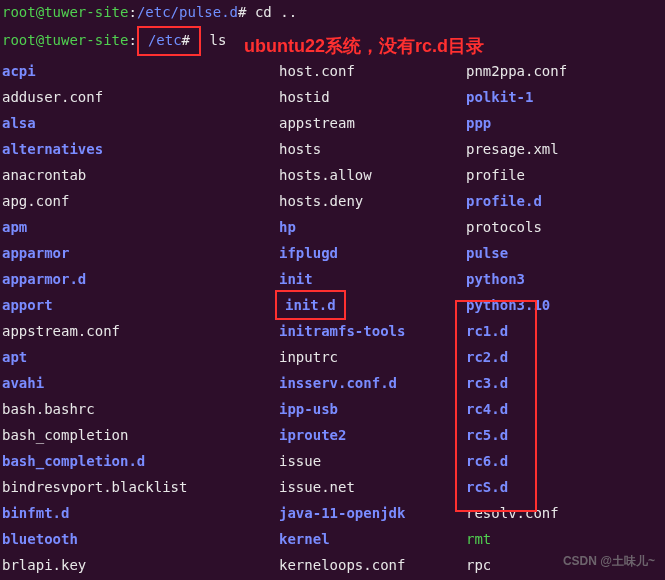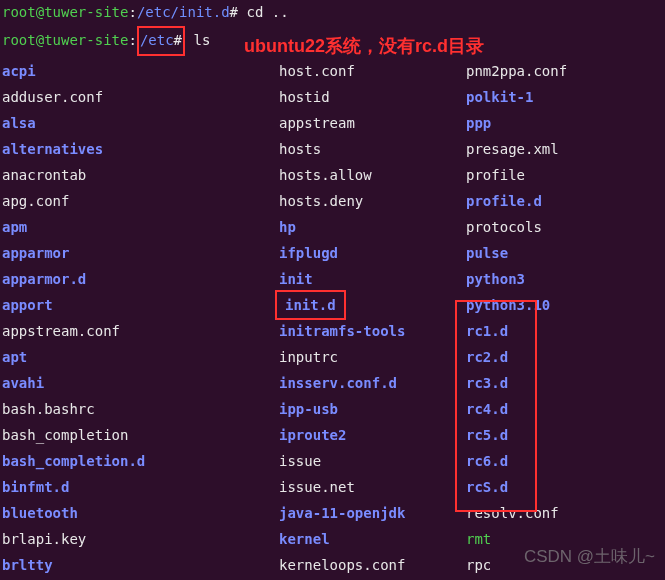--- a/index.html
+++ b/index.html
@@ -17,21 +17,21 @@
     .line { white-space: pre; }
     .user { color: #50d050; }
     .host { color: #50d050; }
     .path { color: #7090ff; }
     .cmd { color: #e8e8e8; }
     .plain { color: #e8e8e8; }
     .dir { color: #7a8cff; font-weight: bold; }
     .exec { color: #50d050; }
     .box-path {
       border: 2px solid #ff3030;
-      padding: 0 1px;
+      padding: 0 9px;
       display: inline-block;
       text-align: center;
     }
     .annotation {
       position: absolute;
       color: #ff3030;
       font-family: 'SimSun', 'Microsoft YaHei', sans-serif;
       font-size: 18px;
       font-weight: bold;
       z-index: 10;
@@ -53,28 +53,29 @@
       display: inline-block;
       padding: 0 8px;
       margin-left: -4px;
     }
     .watermark {
       position: absolute;
       bottom: 8px;
       right: 10px;
       color: #888;
       font-family: 'Microsoft YaHei', sans-serif;
-      font-size: 17px;
+      font-size: 12px;
       opacity: 0.7;
+      font-weight: bold;
     }
   </style>
 </head>
 <body>
 
-<div class="line"><span class="user">root</span><span class="user">@</span><span class="host">tuwer-site</span><span class="plain">:</span><span class="path">/etc/init.d</span><span class="plain">#</span> <span class="cmd">cd ..</span></div>
+<div class="line"><span class="user">root</span><span class="user">@</span><span class="host">tuwer-site</span><span class="plain">:</span><span class="path">/etc/pulse.d</span><span class="plain">#</span> <span class="cmd">cd ..</span></div>
 
 <div class="line"><span class="user">root</span><span class="user">@</span><span class="host">tuwer-site</span><span class="plain">:</span><span class="box-path"><span class="path">/etc</span><span class="plain">#</span></span> <span class="cmd">ls</span></div>
 
 <div class="annotation" style="left:244px;top:30px;">ubuntu22系统，没有rc.d目录</div>
 
 <div class="columns">
   <div class="col col1" id="c1">
       <div class="entry">
         <span class="dir">acpi</span>
       </div>
@@ -117,20 +118,23 @@
       <div class="entry">
         <span class="plain">bash.bashrc</span>
       </div>
       <div class="entry">
         <span class="plain">bash_completion</span>
       </div>
       <div class="entry">
         <span class="dir">bash_completion.d</span>
       </div>
       <div class="entry">
+        <span class="plain">bindresvport.blacklist</span>
+      </div>
+      <div class="entry">
         <span class="dir">binfmt.d</span>
       </div>
       <div class="entry">
         <span class="dir">bluetooth</span>
       </div>
       <div class="entry">
         <span class="plain">brlapi.key</span>
       </div>
       <div class="entry">
         <span class="dir">brltty</span>

